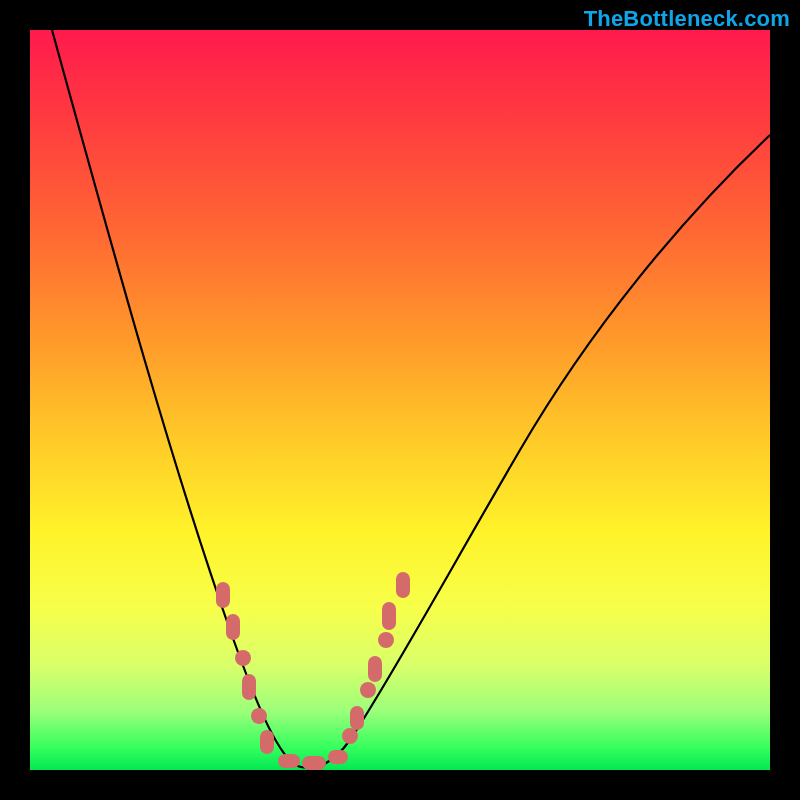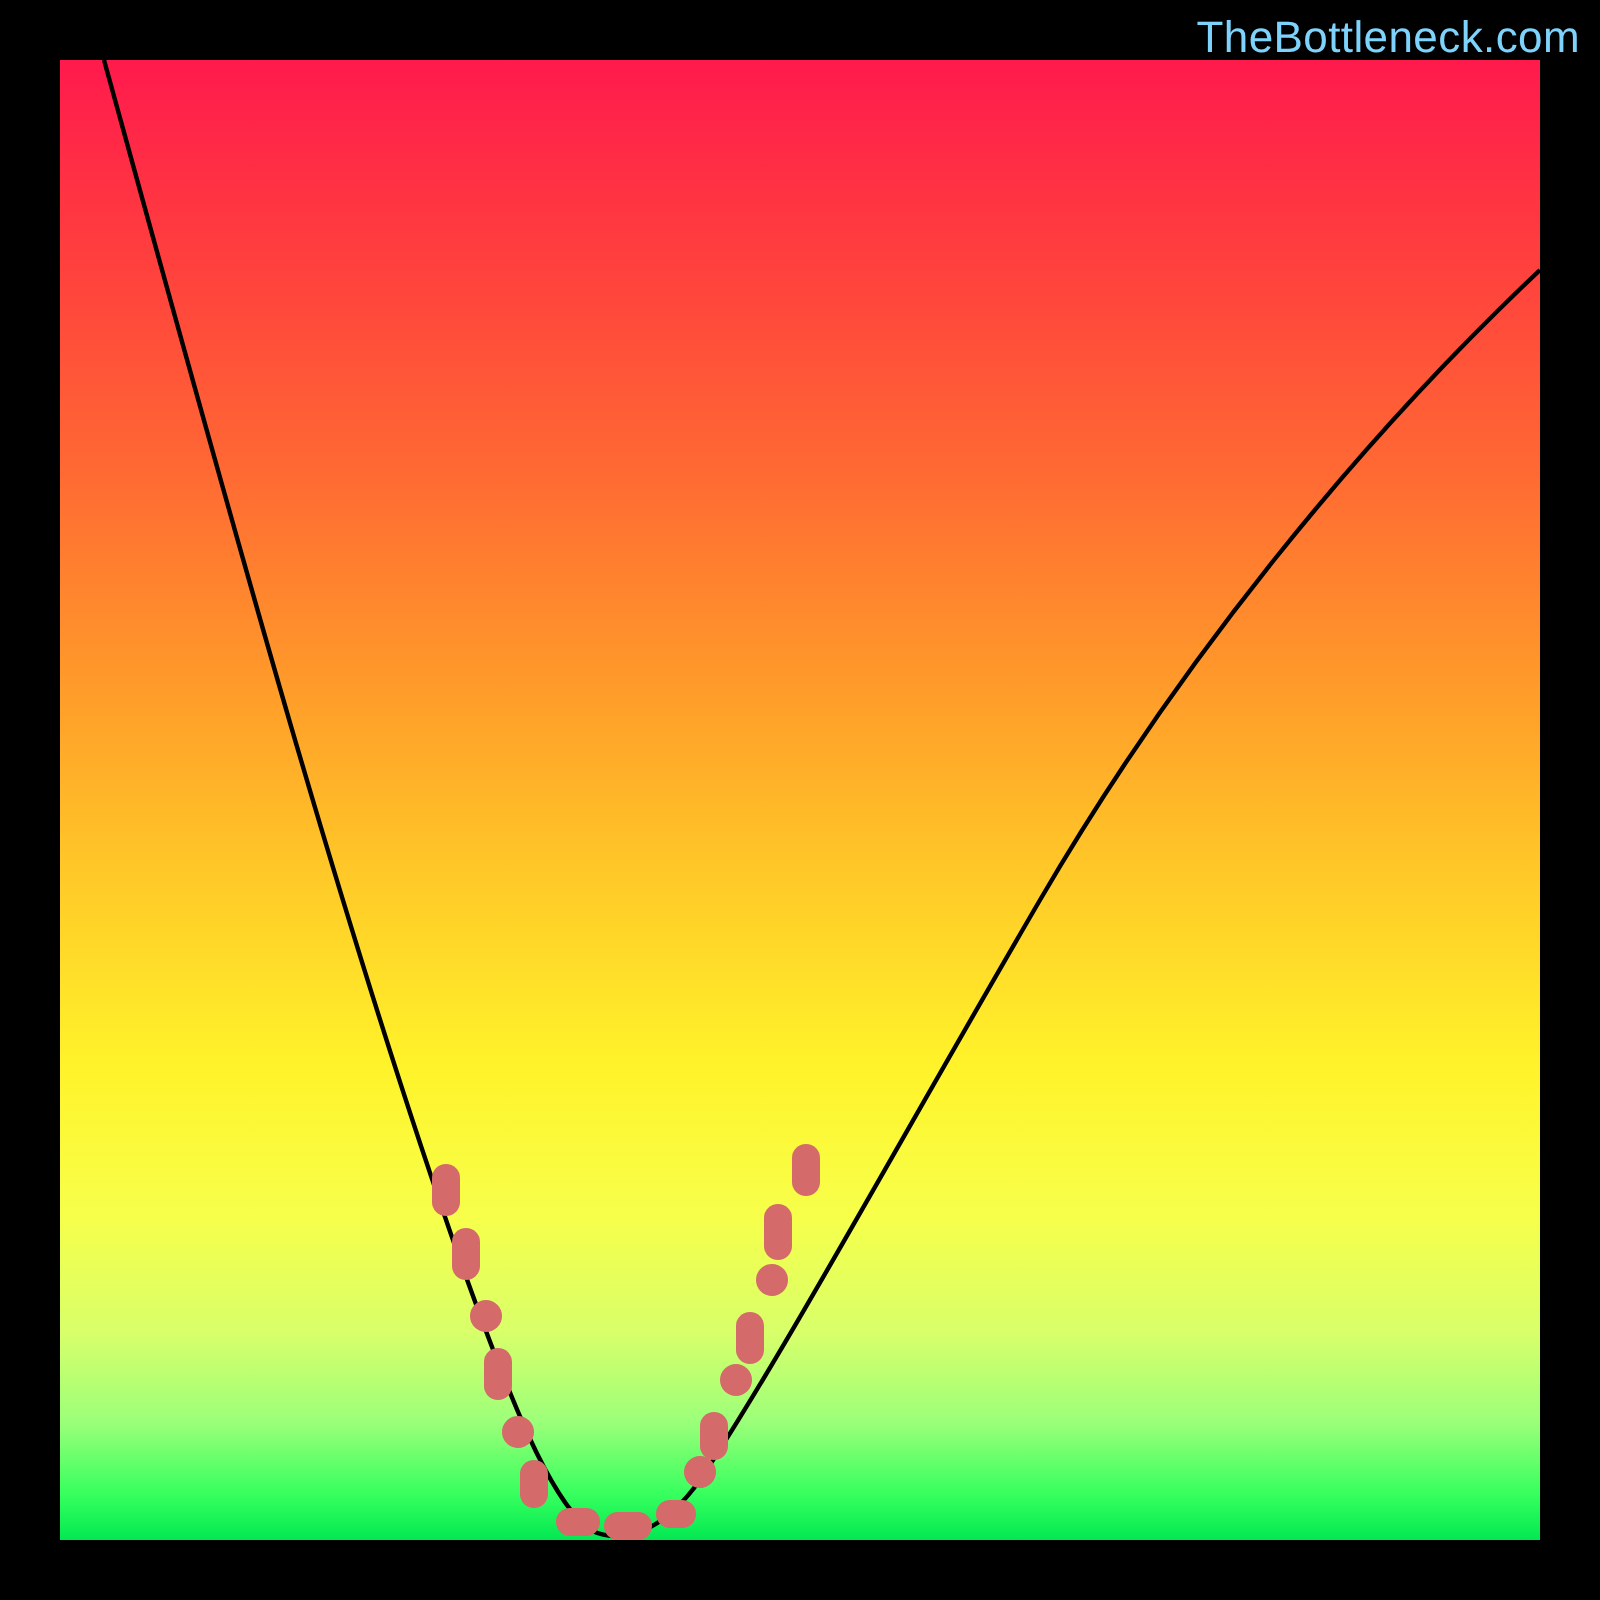--- a/index.html
+++ b/index.html
@@ -35,23 +35,23 @@
       #f7ff4a 78%,
       #d8ff6a 86%,
       #9cff7a 92%,
       #35ff5e 97%,
       #02e852 100%);
   }
   .watermark {
     position: absolute;
     top: 6px;
     right: 10px;
-    color: #7dd3fc;
+    color: #0ea5e9;
     font-size: 22px;
-    font-weight: 400;
+    font-weight: 700;
     letter-spacing: 0.2px;
     user-select: none;
   }
   svg.curve {
     position: absolute;
     left: 0;
     top: 0;
     width: 740px;
     height: 740px;
   }

